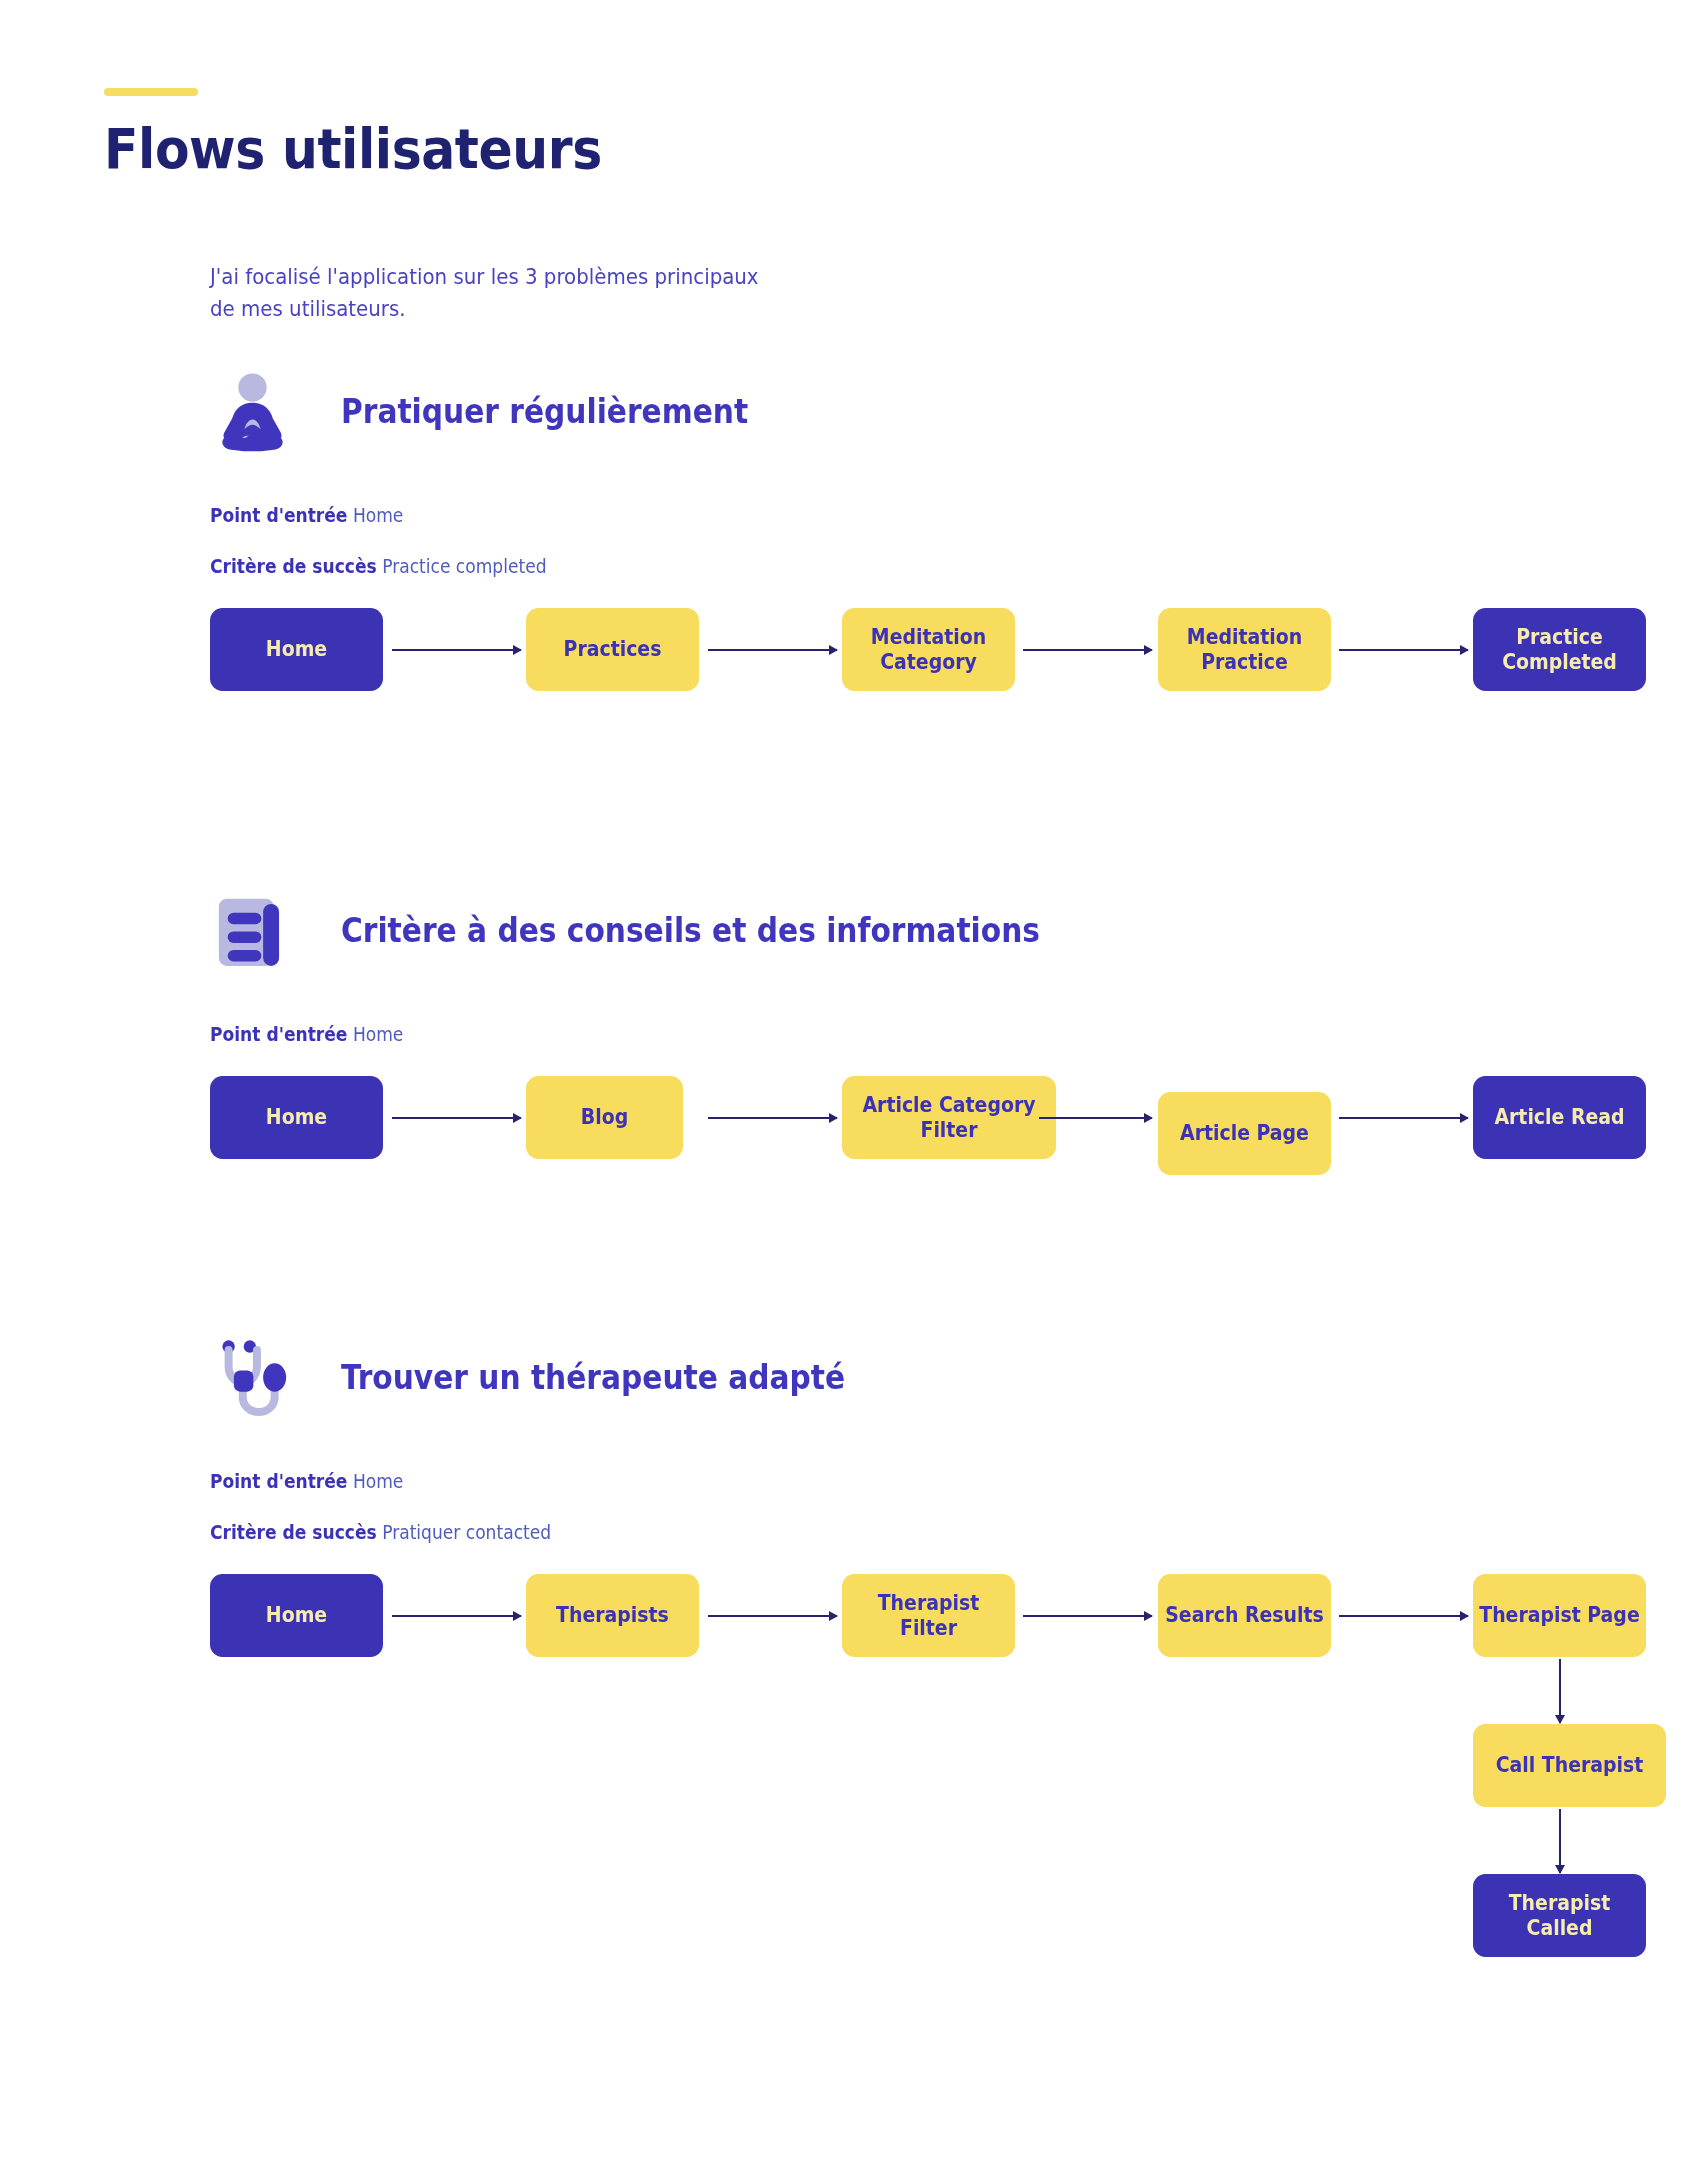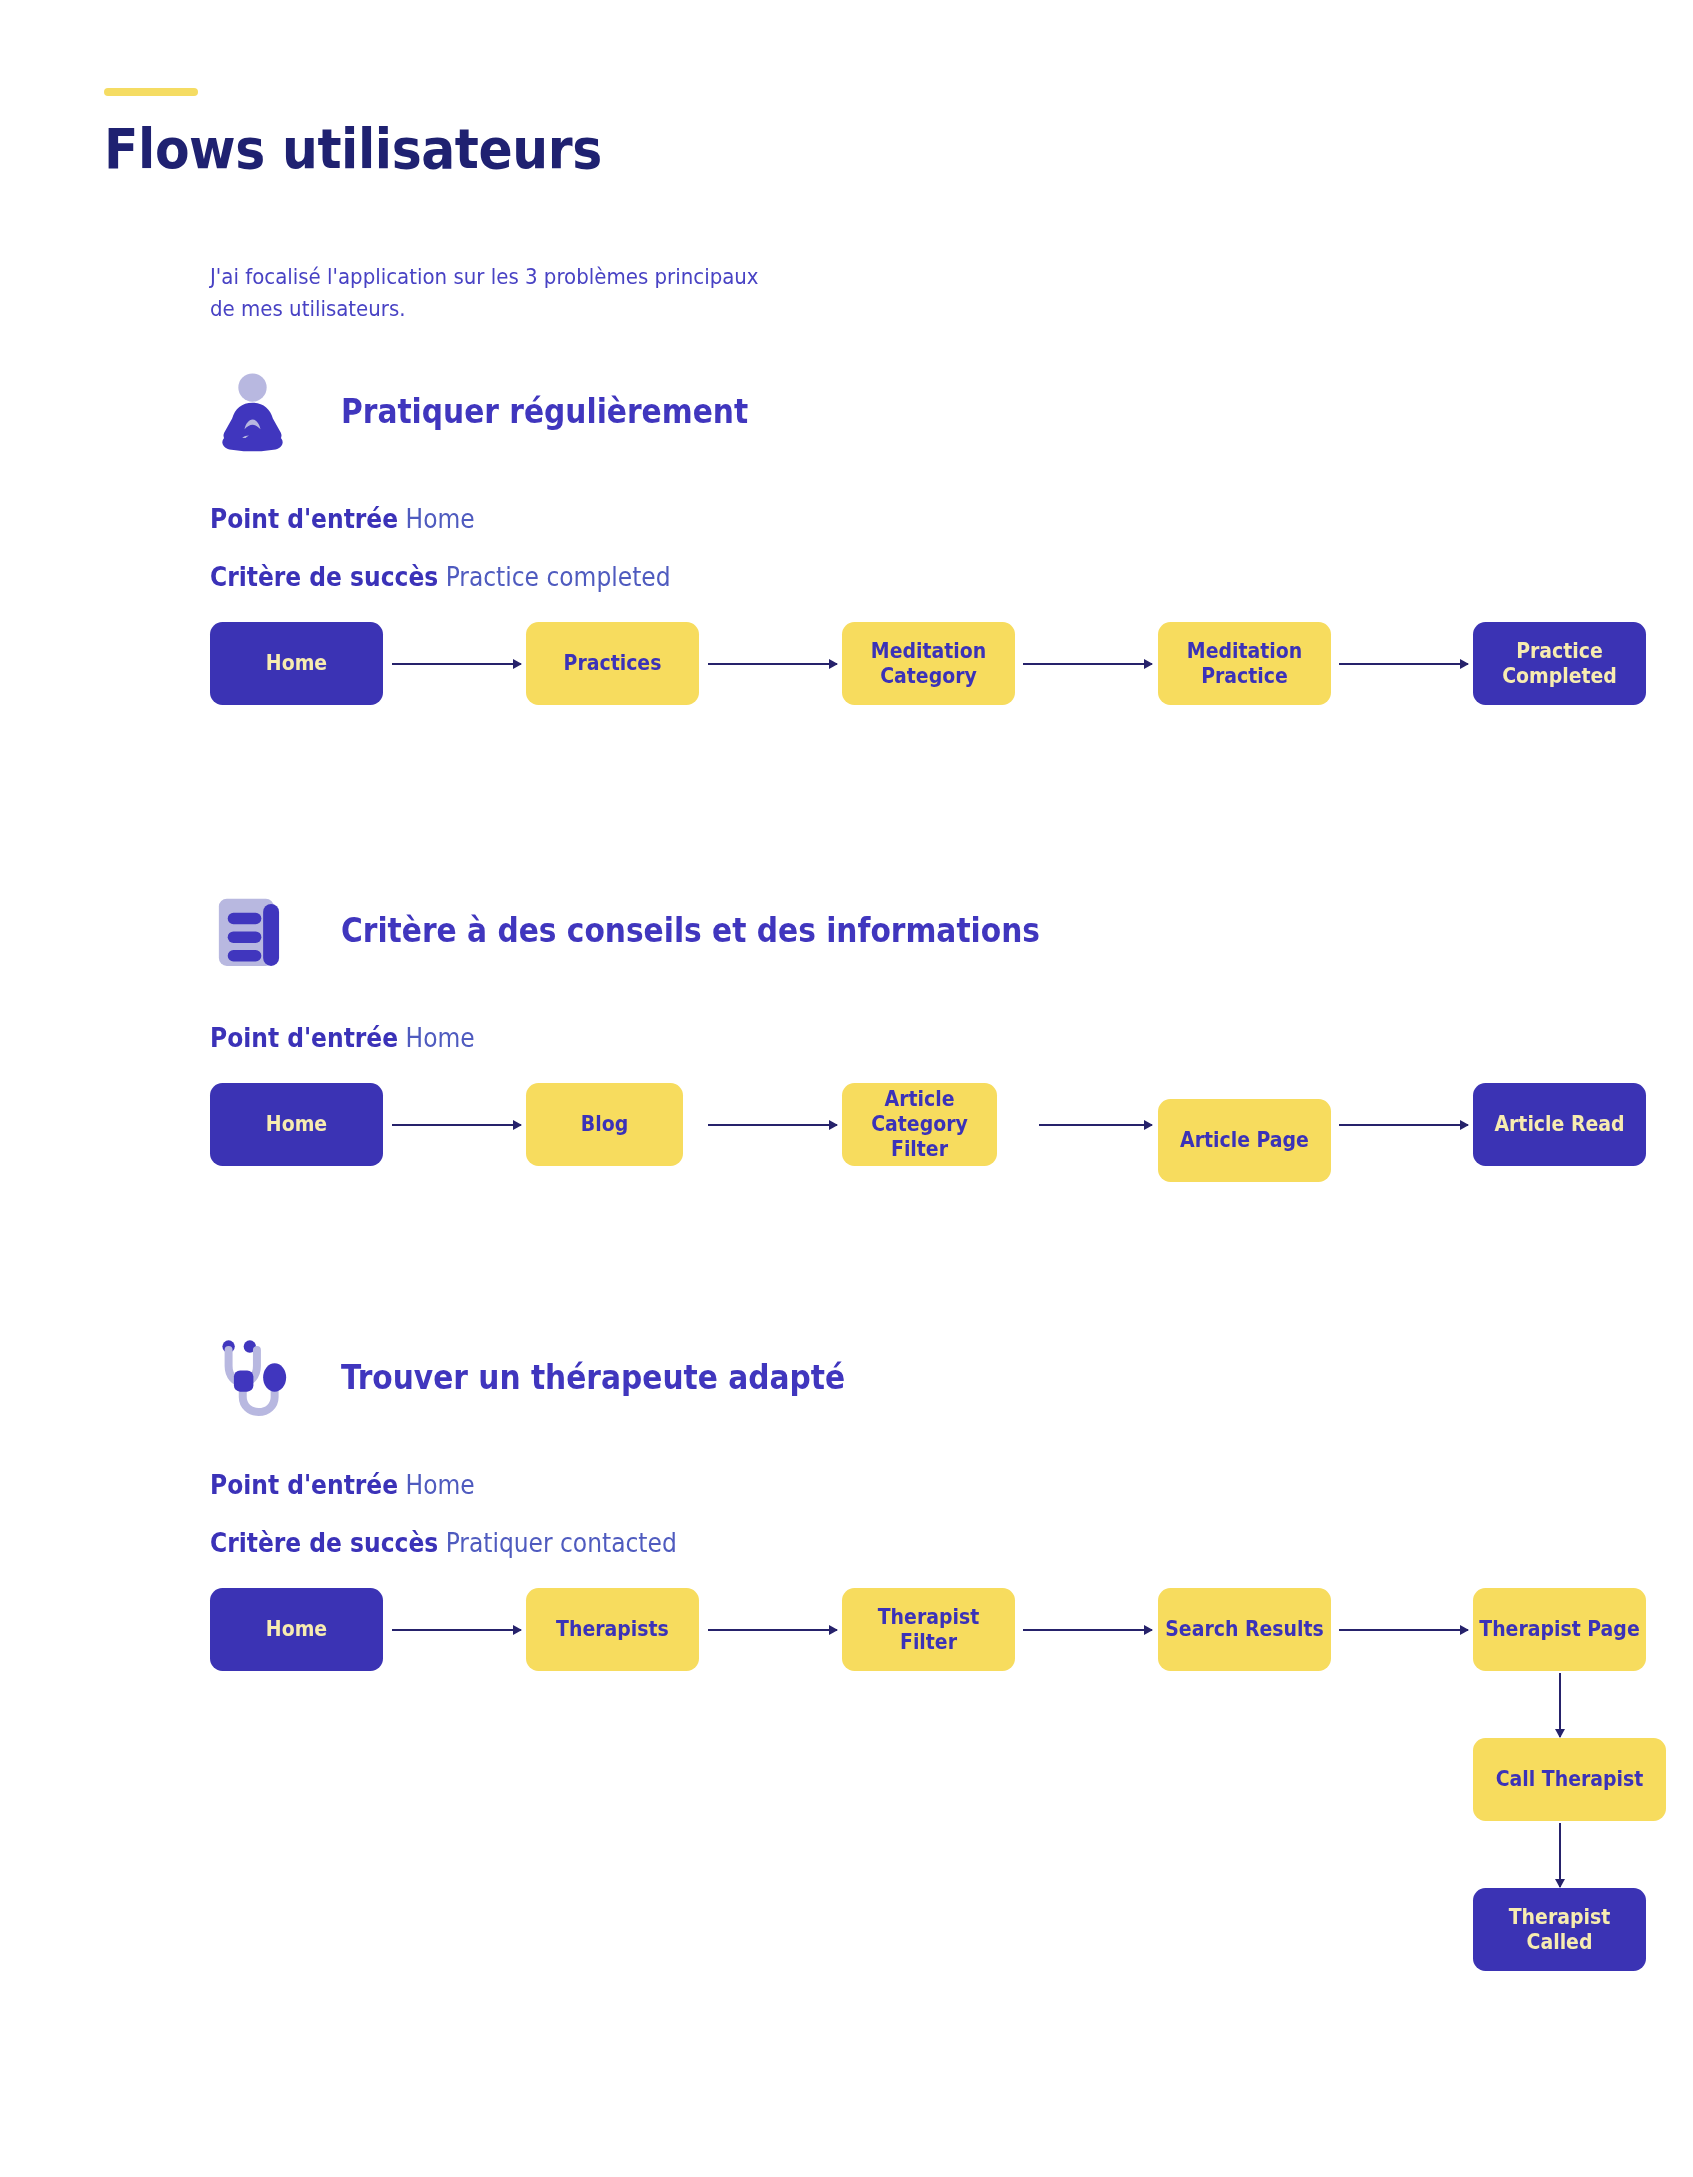--- a/index.html
+++ b/index.html
@@ -77,21 +77,21 @@
   .section-title {
     margin-left: 46px;
     font-size: 33px;
     font-weight: 700;
     color: #4036BE;
     white-space: nowrap;
   }
 
   .meta-line {
     margin-left: 210px;
-    font-size: 26px;
+    font-size: 19px;
     color: #4842C4;
     line-height: 1;
   }
   .meta-1 { margin-top: 46px; }
   .meta-2 { margin-top: 32px; }
   .meta-label { font-weight: 700; color: #3B32B8; }
   .meta-value { font-weight: 400; color: #4F5BBF; }
 
   
   .diagram {
@@ -214,21 +214,21 @@
   <div class="meta-line meta-1">
     <span class="meta-label">Point d'entrée</span>
     <span class="meta-value">Home</span>
   </div>
 
   <div class="diagram">
     <div class="node blue" style="left:0px;   top:0px; width:173px; height:83px;">Home</div>
     <div class="connector" style="left:182px; top:41px; width:129px;"></div>
     <div class="node yellow" style="left:316px; top:0px; width:157px; height:83px;">Blog</div>
     <div class="connector" style="left:498px; top:41px; width:129px;"></div>
-    <div class="node yellow" style="left:632px; top:0px; width:155px; height:83px;">Article Category Filter</div>
+    <div class="node yellow" style="left:632px; top:0px; width:214px; height:83px;">Article Category Filter</div>
     <div class="connector" style="left:829px; top:41px; width:113px;"></div>
     <div class="node yellow" style="left:948px;top:16px; width:173px; height:83px;">Article Page</div>
     <div class="connector" style="left:1129px;top:41px; width:129px;"></div>
     <div class="node blue" style="left:1263px;top:0px; width:173px; height:83px;">Article Read</div>
   </div>
 </div>
 
 <div class="flow-section" id="section-2">
   <div class="section-head">
     <span class="section-icon">

